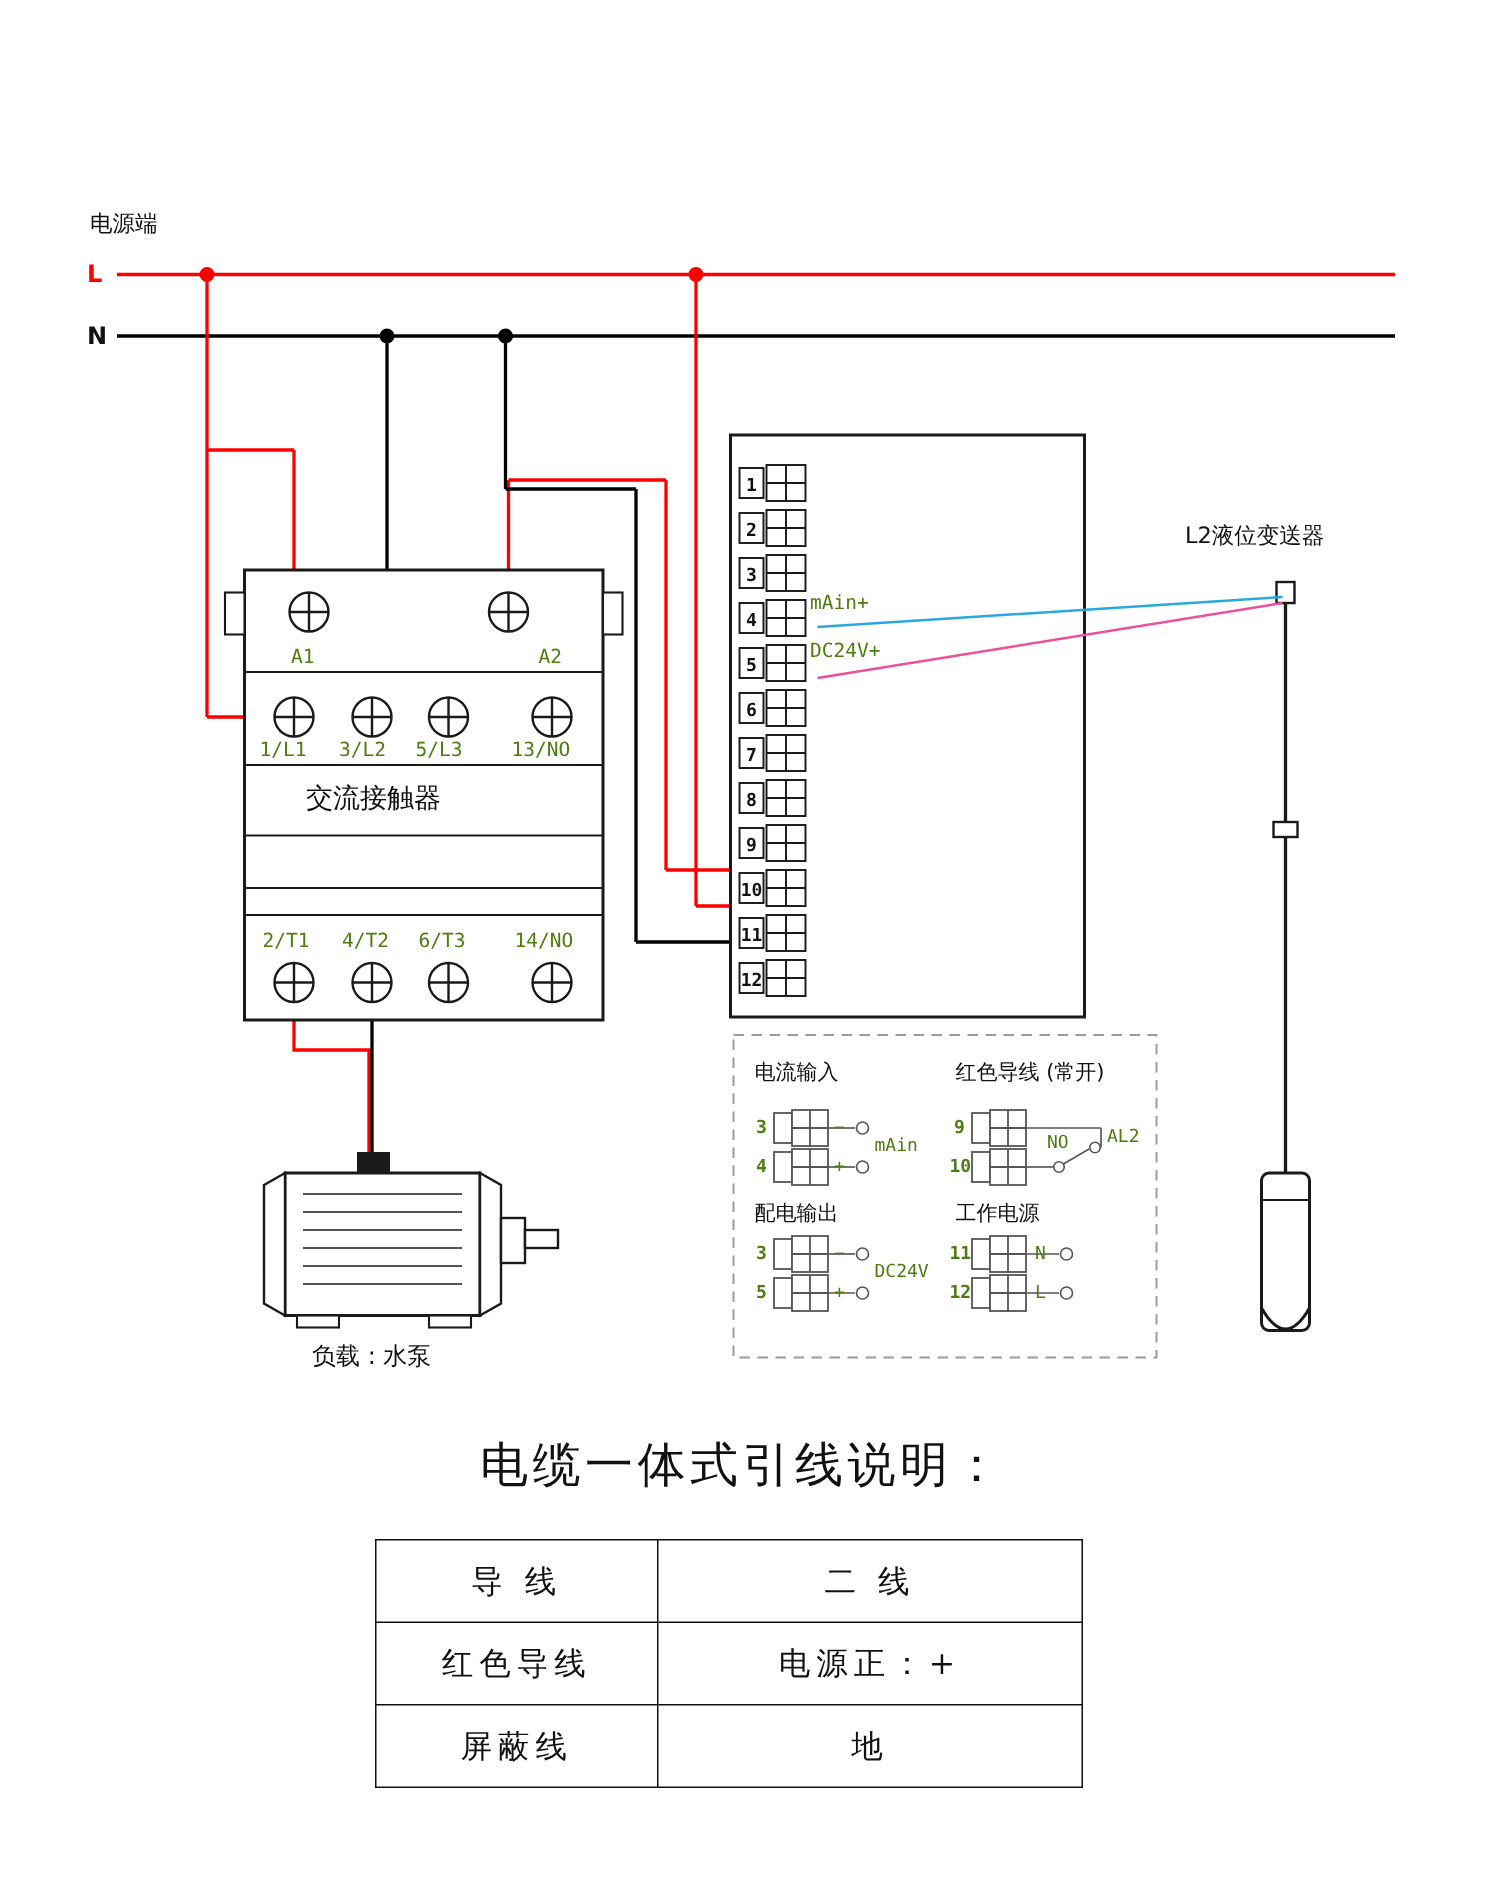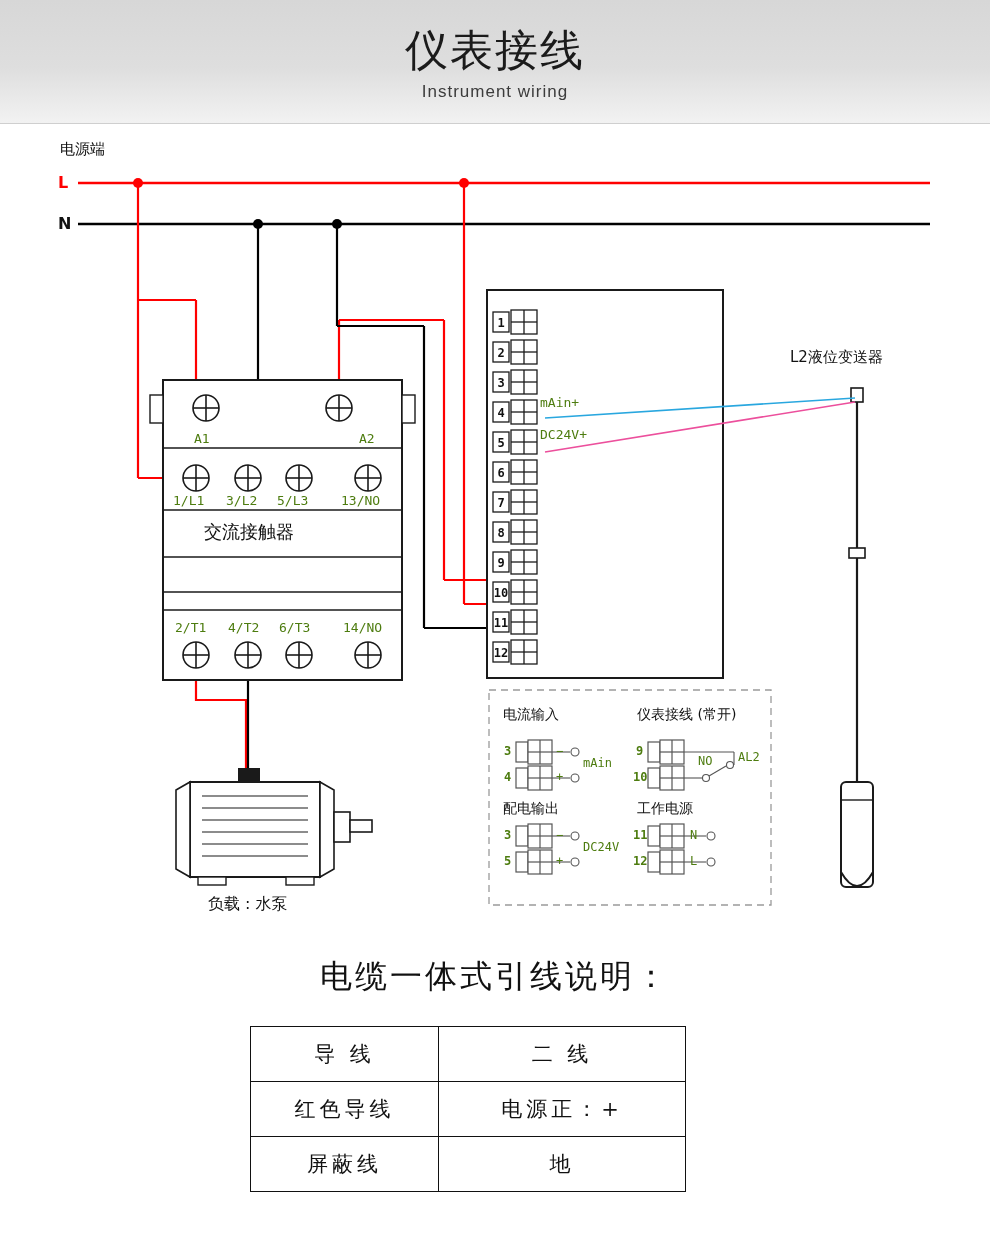--- a/index.html
+++ b/index.html
@@ -72,43 +72,39 @@
     text-align: center;
     font-size: 32px;
     letter-spacing: 3px;
     color: #111;
     font-family: "DejaVu Serif", serif;
   }
   table.legend {
     position: absolute;
     left: 250px;
     top: 1026px;
-    width: 436px;
+    width: 472px;
     border-collapse: collapse;
     font-family: "DejaVu Serif", serif;
   }
   table.legend td {
     border: 1px solid #111;
     height: 52px;
     text-align: center;
     font-size: 21px;
     color: #111;
     letter-spacing: 4px;
   }
   table.legend tr td:first-child { width: 185px; }
 </style>
 </head>
 <body>
 
 <div id="root">
 
-  <div class="header">
-    <div class="header-title">仪表接线</div>
-    <div class="header-sub">Instrument wiring</div>
-  </div>
 
   <svg class="svg-layer" width="990" height="955" viewBox="0 0 990 955">
 
     <g>
 
       <line x1="78" y1="183" x2="930" y2="183" stroke="#ff0000" stroke-width="2.4"></line>
 
       <line x1="78" y1="224" x2="930" y2="224" stroke="#000000" stroke-width="2.4"></line>
 
       <circle cx="138" cy="183" r="5" fill="#ff0000"></circle>
@@ -394,21 +390,21 @@
   <div class="lbl-mono" style="left:343px; top:620px; font-size:13px;">14/NO</div>
 
   <div class="lbl" style="left:208px; top:894px; font-size:16px;">负载 : 水泵</div>
 
   <div class="lbl" style="left:790px; top:348px; font-size:15px;">L2液位变送器</div>
 
   <div class="lbl-mono" style="left:540px; top:395px; font-size:13px;">mAin+</div>
   <div class="lbl-mono" style="left:540px; top:427px; font-size:13px;">DC24V+</div>
 
   <div class="lbl" style="left:503px; top:706px; font-size:14px;">电流输入</div>
-  <div class="lbl" style="left:637px; top:706px; font-size:14px;">仪表接线 (常开)</div>
+  <div class="lbl" style="left:637px; top:706px; font-size:14px;">红色导线 (常开)</div>
   <div class="lbl" style="left:503px; top:800px; font-size:14px;">配电输出</div>
   <div class="lbl" style="left:637px; top:800px; font-size:14px;">工作电源</div>
 
   <div class="lbl-mono" style="left:504px; top:744px; font-size:12px; font-weight:bold;">3</div>
   <div class="lbl-mono" style="left:504px; top:770px; font-size:12px; font-weight:bold;">4</div>
   <div class="lbl-mono" style="left:556px; top:744px; font-size:12px;">−</div>
   <div class="lbl-mono" style="left:556px; top:770px; font-size:12px;">+</div>
   <div class="lbl-mono" style="left:583px; top:756px; font-size:12px;">mAin</div>
 
   <div class="lbl-mono" style="left:636px; top:744px; font-size:12px; font-weight:bold;">9</div>

